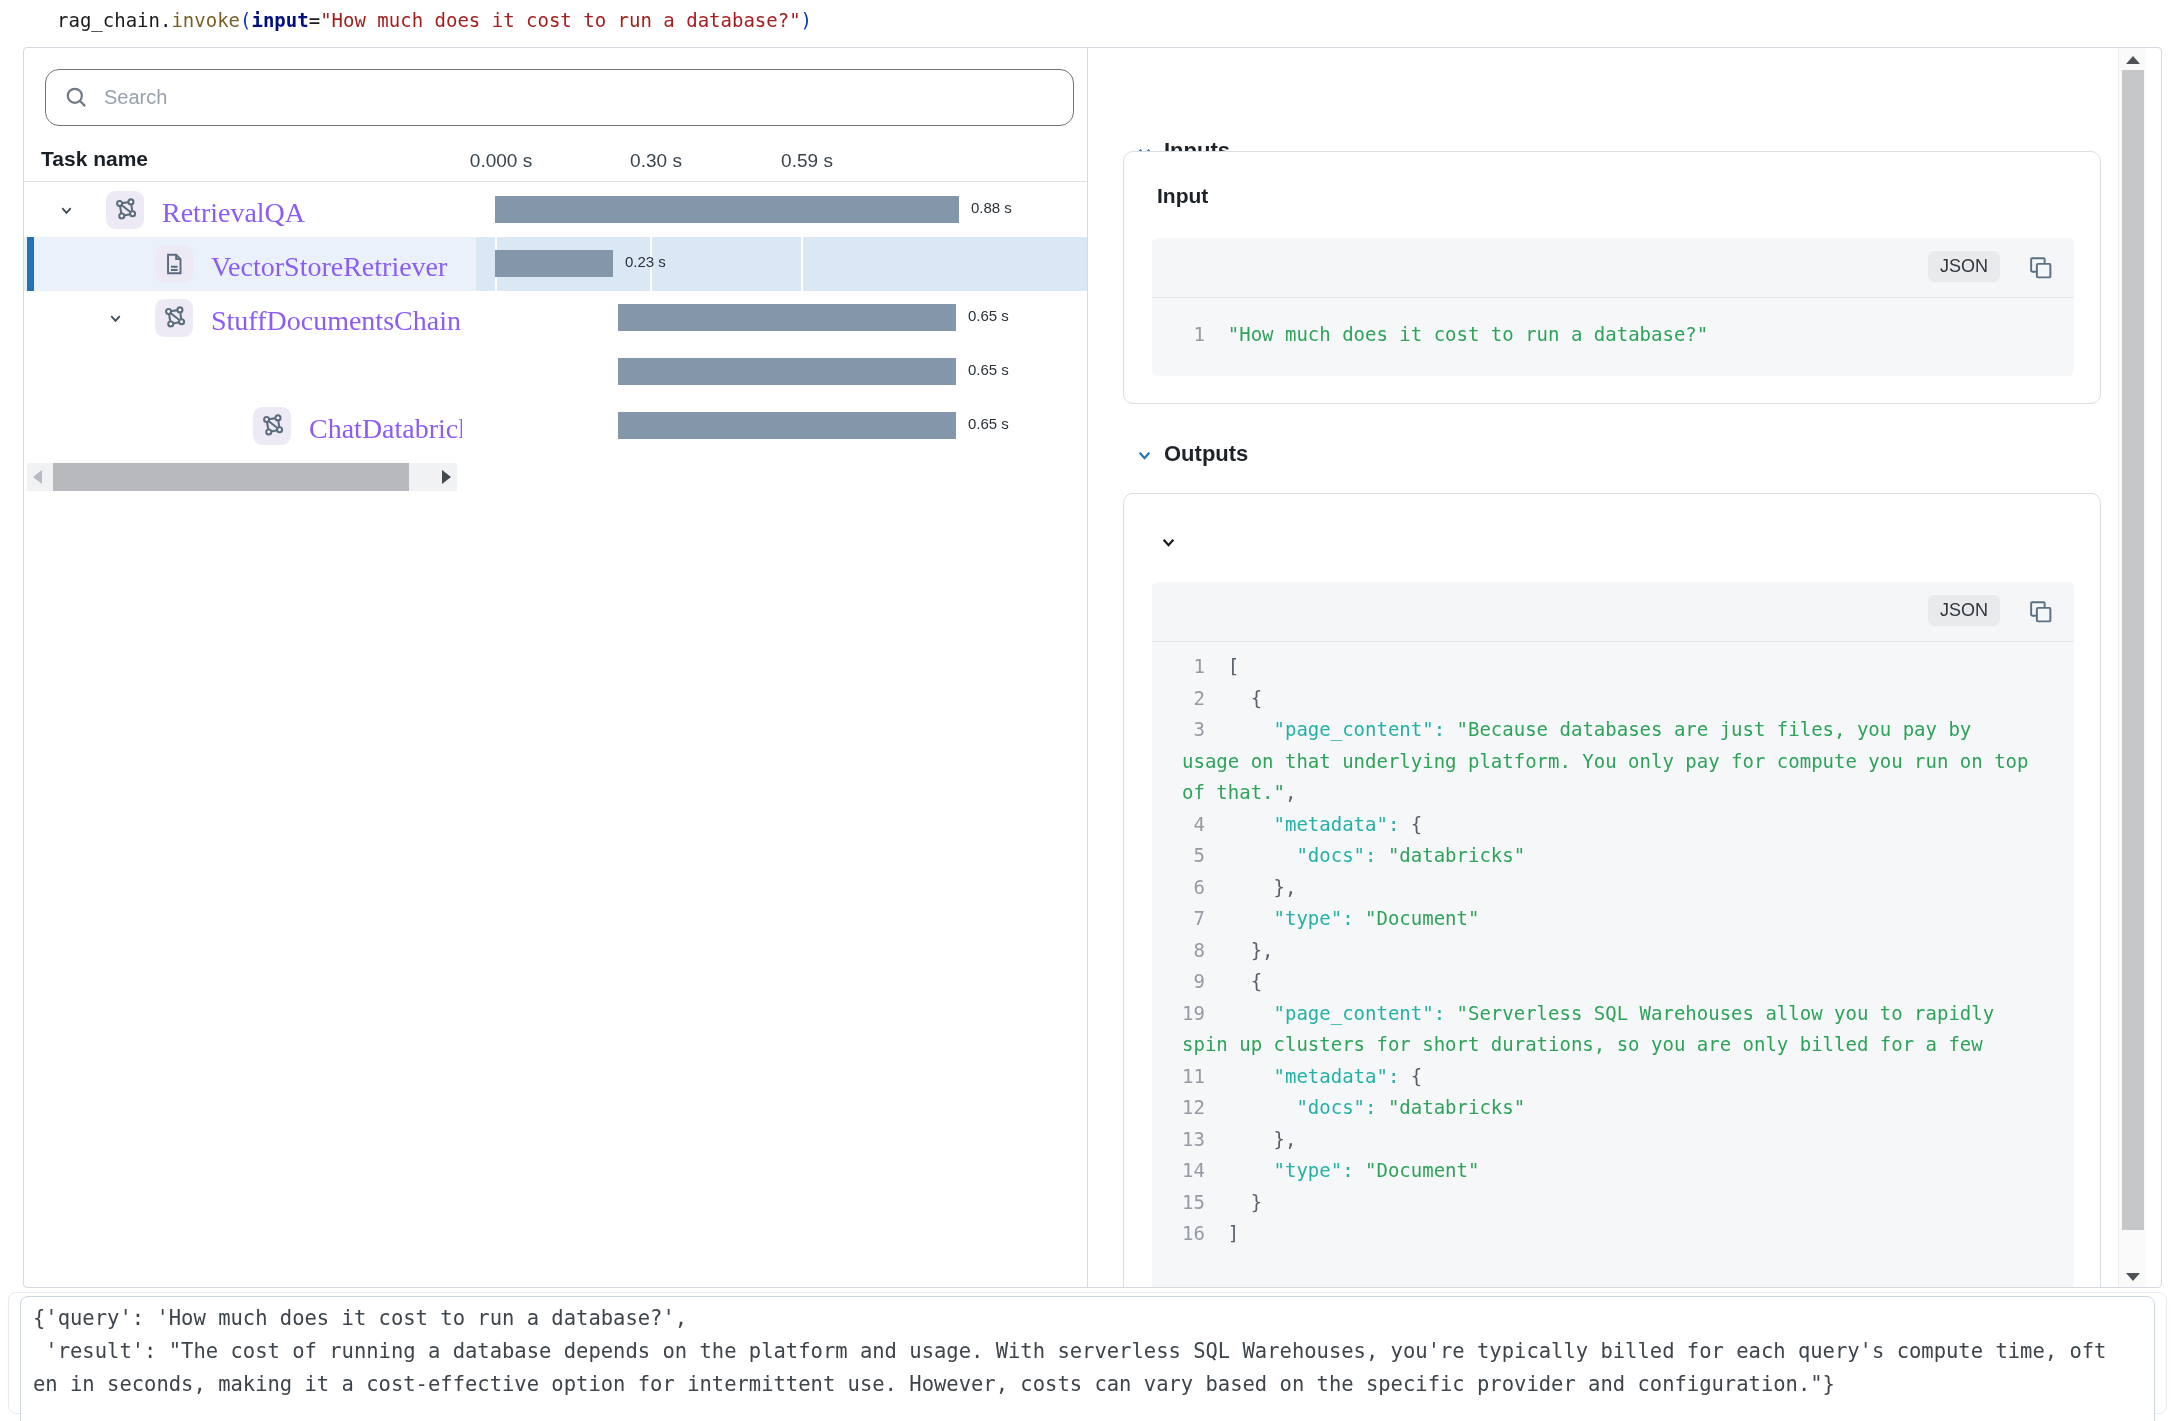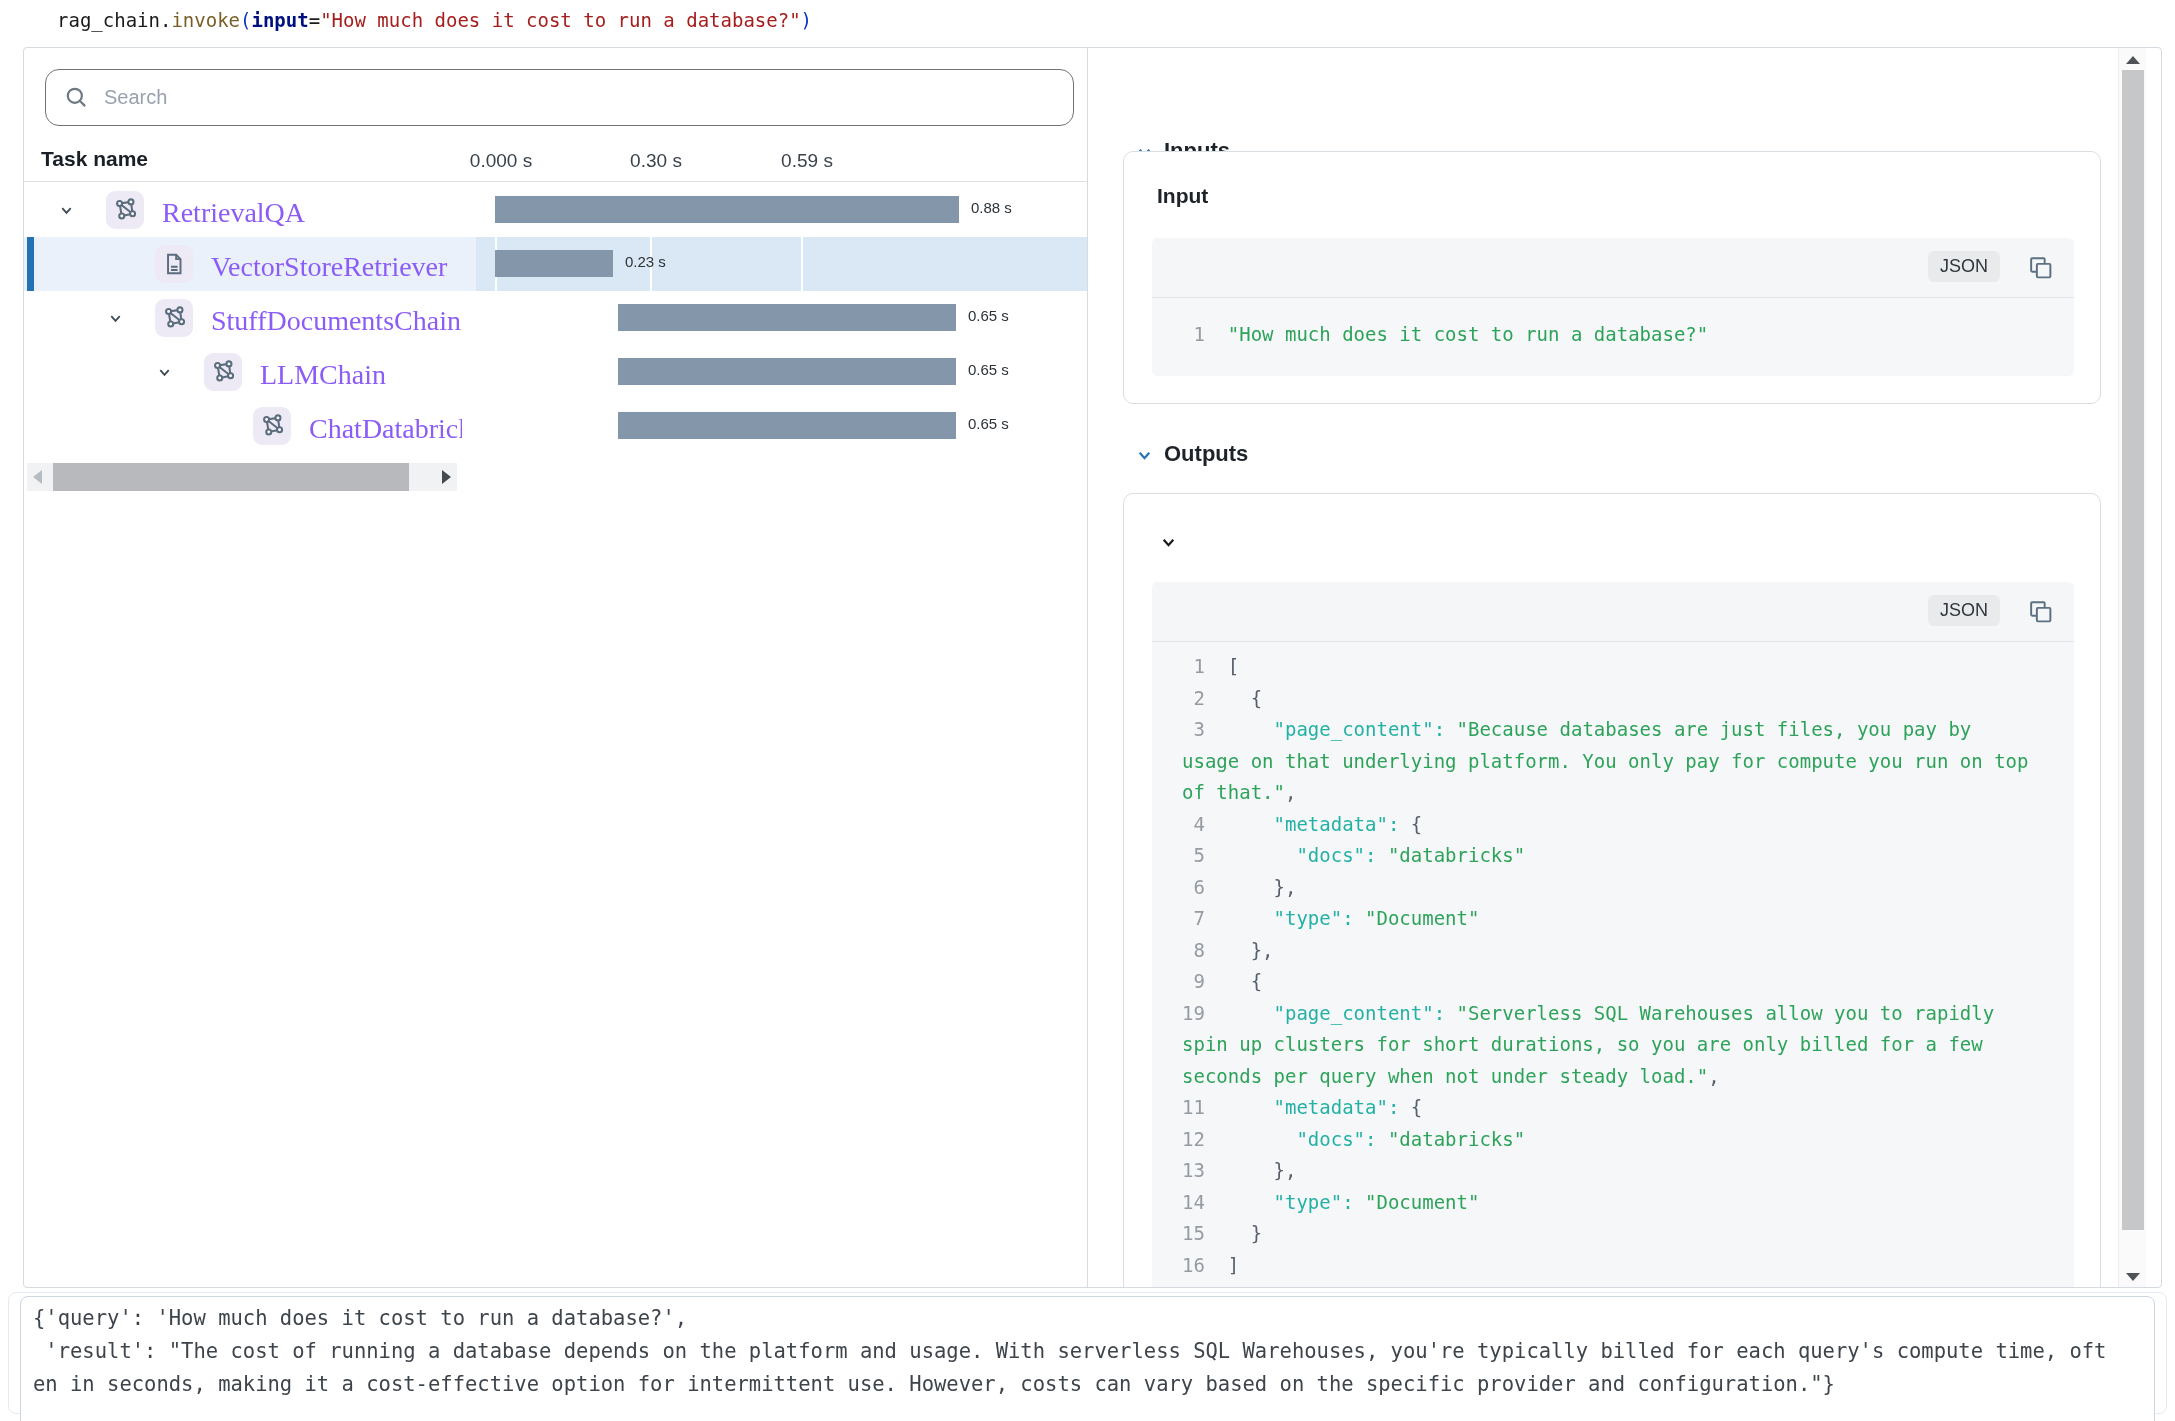--- a/index.html
+++ b/index.html
@@ -163,37 +163,20 @@
                 <circle cx="19" cy="15.5" r="2.3" fill="#fbfbfd"></circle>
               </g>
             </svg>
           </span>
           <span class="row-label" style="left: 187px;">StuffDocumentsChain</span>
         </div>
         <div class="bar" style="left: 594px; width: 338px;"></div>
         <span class="dur" style="left: 944px;">0.65 s</span>
       </div>
       <div class="row" style="top: 297px;">
-        <div class="name-area">
-          <span class="row-chev" style="left: 133px;"><svg width="15" height="15" viewBox="0 0 16 16">
-              <path d="M3.5 5.5 L8 10.5 L12.5 5.5" fill="none" stroke="#3e4a55" stroke-width="1.9"></path>
-            </svg></span>
-          <span class="icon-tile" style="left: 180px;">
-            <svg width="26" height="26" viewBox="0 0 24 24">
-              <g fill="none" stroke="#5a6c7d" stroke-width="1.9">
-                <path d="M7 6 L17.5 4.5 M7 6 L9 17.5 M17.5 4.5 L19 15.5 M9 17.5 L19 15.5 M7 6 L19 15.5"></path>
-                <circle cx="7" cy="6" r="2.3" fill="#fbfbfd"></circle>
-                <circle cx="17.5" cy="4.5" r="2.3" fill="#fbfbfd"></circle>
-                <circle cx="9" cy="17.5" r="2.3" fill="#fbfbfd"></circle>
-                <circle cx="19" cy="15.5" r="2.3" fill="#fbfbfd"></circle>
-              </g>
-            </svg>
-          </span>
-          <span class="row-label" style="left: 236px;">LLMChain</span>
-        </div>
         <div class="bar" style="left: 594px; width: 338px;"></div>
         <span class="dur" style="left: 944px;">0.65 s</span>
       </div>
       <div class="row" style="top: 351px;">
         <div class="name-area">
           <span class="icon-tile" style="left: 229px;">
             <svg width="26" height="26" viewBox="0 0 24 24">
               <g fill="none" stroke="#5a6c7d" stroke-width="1.9">
                 <path d="M7 6 L17.5 4.5 M7 6 L9 17.5 M17.5 4.5 L19 15.5 M9 17.5 L19 15.5 M7 6 L19 15.5"></path>
                 <circle cx="7" cy="6" r="2.3" fill="#fbfbfd"></circle>
@@ -275,21 +258,20 @@
           <div class="cl"><span class="cn"></span><span class="cs">usage on that underlying platform. You only pay for compute you run on top</span></div>
           <div class="cl"><span class="cn"></span><span class="cs">of that."</span><span class="cp">,</span></div>
           <div class="cl"><span class="cn"> 4  </span><span class="ck">    "metadata": </span><span class="cp">{</span></div>
           <div class="cl"><span class="cn"> 5  </span><span class="ck">      "docs": </span><span class="cs">"databricks"</span></div>
           <div class="cl"><span class="cn"> 6  </span><span class="cp">    },</span></div>
           <div class="cl"><span class="cn"> 7  </span><span class="ck">    "type": </span><span class="cs">"Document"</span></div>
           <div class="cl"><span class="cn"> 8  </span><span class="cp">  },</span></div>
           <div class="cl"><span class="cn"> 9  </span><span class="cp">  {</span></div>
           <div class="cl"><span class="cn">19  </span><span class="ck">    "page_content": </span><span class="cs">"Serverless SQL Warehouses allow you to rapidly</span></div>
           <div class="cl"><span class="cn"></span><span class="cs">spin up clusters for short durations, so you are only billed for a few</span></div>
-          <div class="cl"><span class="cn"></span><span class="cs">seconds per query when not under steady load."</span><span class="cp">,</span></div>
           <div class="cl"><span class="cn">11  </span><span class="ck">    "metadata": </span><span class="cp">{</span></div>
           <div class="cl"><span class="cn">12  </span><span class="ck">      "docs": </span><span class="cs">"databricks"</span></div>
           <div class="cl"><span class="cn">13  </span><span class="cp">    },</span></div>
           <div class="cl"><span class="cn">14  </span><span class="ck">    "type": </span><span class="cs">"Document"</span></div>
           <div class="cl"><span class="cn">15  </span><span class="cp">  }</span></div>
           <div class="cl"><span class="cn">16  </span><span class="cp">]</span></div>
         </div>
     </div>
   </div>
 

